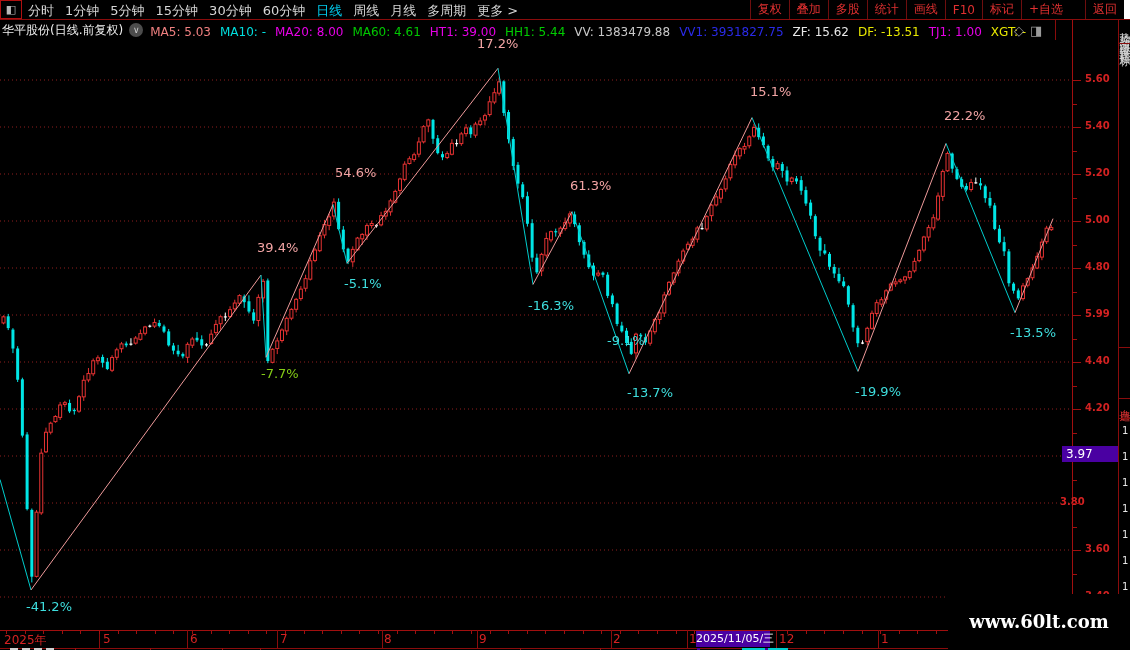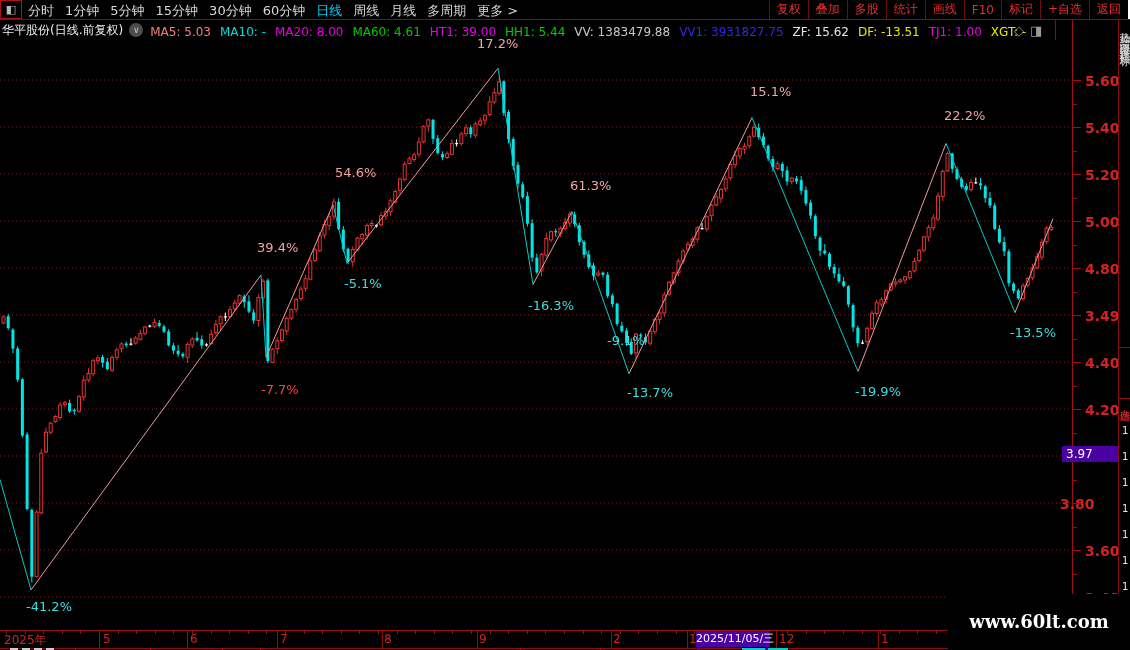--- a/index.html
+++ b/index.html
@@ -8,36 +8,36 @@
   
   #toolbar{position:absolute;left:0;top:0;width:1130px;height:19px;background:#000;
            border-bottom:1px solid #8a0c0c;display:flex;align-items:center;z-index:30;}
   #win-icon{width:20px;height:17px;border:1px solid #b01010;display:flex;align-items:center;
             justify-content:center;color:#b9b9b9;font-size:11px;margin-right:6px;flex:none;}
   .tb-item{color:#d6d6d6;font-size:13px;margin-right:11px;white-space:nowrap;cursor:default;}
   .tb-item.active{color:#00ccee;}
   #tb-right{margin-left:auto;display:flex;height:100%;align-items:stretch;}
   .tbr-item{color:#e03030;font-size:12px;display:flex;align-items:center;padding:0 7px;
             border-left:1px solid #6e0e0e;white-space:nowrap;}
-  .tbr-item:last-child{border-right:2px solid #ffffff;}
+  .tbr-item:last-child{border-right:6px solid #ffffff;margin-left:15px;}
   
   #hdr{position:absolute;left:2px;top:21px;height:18px;display:flex;align-items:center;z-index:25;}
   #hdr-title{color:#efefef;font-size:12px;margin-right:6px;white-space:nowrap;}
   #hdr-dd{width:14px;height:14px;border-radius:50%;background:#4c4c4c;color:#cfcfcf;font-size:9px;
           display:flex;align-items:center;justify-content:center;margin-right:7px;}
   .ind{font-size:12px;margin-right:9px;white-space:nowrap;}
   #hdr-icons{position:absolute;left:1014px;top:21px;width:40px;height:18px;display:flex;
              align-items:center;gap:6px;color:#9a9a9a;font-size:13px;z-index:25;}
   #hdr-sep{position:absolute;left:1055px;top:19px;width:1px;height:21px;background:#8a0c0c;z-index:24;}
   
   #chart{position:absolute;left:0;top:0;width:1072px;height:632px;z-index:5;}
   .pct{position:absolute;font-size:13px;z-index:8;white-space:nowrap;}
   
   #y-axis-line{position:absolute;left:1072px;top:19px;width:1px;height:630px;background:#a00f0f;z-index:6;}
-  .ylab{position:absolute;color:#d42222;font-size:14px;font-weight:bold;width:44px;text-align:left;z-index:6;}
+  .ylab{position:absolute;color:#d42222;font-size:10px;font-weight:bold;width:44px;text-align:left;z-index:6;}
   .ytick{position:absolute;background:#a00f0f;height:1px;z-index:6;}
   #price-marker{position:absolute;left:1062px;width:57px;height:16px;background:#4a00a2;color:#fff;
                 font-size:12px;line-height:16px;padding-left:4px;z-index:7;}
   
   #x-axis-line{position:absolute;left:0;top:630px;width:1130px;height:1px;background:#a00f0f;z-index:6;}
   #x-axis-line2{position:absolute;left:0;top:648px;width:1130px;height:1px;background:#8a0c0c;z-index:6;}
   .xlab{position:absolute;top:632px;color:#d42222;font-size:12px;z-index:6;white-space:nowrap;}
   .xbound{position:absolute;top:630px;width:1px;height:18px;background:#8a0c0c;z-index:6;}
   .xtick{position:absolute;top:630px;width:1px;height:4px;background:#a00f0f;z-index:6;}
   #date-box{position:absolute;left:696px;top:631px;width:74px;height:16px;background:#4a00a2;color:#fff;
@@ -567,42 +567,42 @@
         <line x1="629" y1="373.75" x2="752" y2="117.59999999999982" stroke="#ee9a9a"></line>
         <line x1="752" y1="117.59999999999982" x2="858" y2="371.39999999999986" stroke="#00cccc"></line>
         <line x1="858" y1="371.39999999999986" x2="946" y2="143.4499999999999" stroke="#ee9a9a"></line>
         <line x1="946" y1="143.4499999999999" x2="1015" y2="312.64999999999986" stroke="#00cccc"></line>
         <line x1="1015" y1="312.64999999999986" x2="1053" y2="218.64999999999998" stroke="#ee9a9a"></line>
       </g>
   </svg>
   <div id="pct-labels">
       <div class="pct" style="left: 26px; top: 599px; color: rgb(62, 222, 222);">-41.2%</div>
       <div class="pct" style="left: 257px; top: 240px; color: rgb(242, 164, 164);">39.4%</div>
-      <div class="pct" style="left: 261px; top: 382px; color: #ef4444;">-7.7%</div>
+      <div class="pct" style="left: 261px; top: 366px; color: #84cc16;">-7.7%</div>
       <div class="pct" style="left: 335px; top: 165px; color: rgb(242, 164, 164);">54.6%</div>
       <div class="pct" style="left: 344px; top: 276px; color: rgb(62, 222, 222);">-5.1%</div>
       <div class="pct" style="left: 477px; top: 36px; color: rgb(242, 164, 164);">17.2%</div>
       <div class="pct" style="left: 528px; top: 298px; color: rgb(62, 222, 222);">-16.3%</div>
       <div class="pct" style="left: 570px; top: 178px; color: rgb(242, 164, 164);">61.3%</div>
       <div class="pct" style="left: 627px; top: 385px; color: rgb(62, 222, 222);">-13.7%</div>
       <div class="pct" style="left: 750px; top: 84px; color: rgb(242, 164, 164);">15.1%</div>
       <div class="pct" style="left: 855px; top: 384px; color: rgb(62, 222, 222);">-19.9%</div>
       <div class="pct" style="left: 944px; top: 108px; color: rgb(242, 164, 164);">22.2%</div>
       <div class="pct" style="left: 1010px; top: 325px; color: rgb(62, 222, 222);">-13.5%</div>
       <div class="pct" style="left: 607px; top: 333px; color: rgb(62, 222, 222);">-9.1%</div>
     </div>
 
   <div id="y-axis-line"></div>
   <div id="y-axis">
       <div class="ylab" style="left: 1085px; top: 73px;">5.60</div>
       <div class="ylab" style="left: 1085px; top: 120px;">5.40</div>
       <div class="ylab" style="left: 1085px; top: 167px;">5.20</div>
       <div class="ylab" style="left: 1085px; top: 214px;">5.00</div>
       <div class="ylab" style="left: 1085px; top: 261px;">4.80</div>
-      <div class="ylab" style="left: 1085px; top: 308px;">3.49</div>
+      <div class="ylab" style="left: 1085px; top: 308px;">5.99</div>
       <div class="ylab" style="left: 1085px; top: 355px;">4.40</div>
       <div class="ylab" style="left: 1085px; top: 402px;">4.20</div>
       <div class="ylab" style="left: 1060px; top: 496px;">3.80</div>
       <div class="ylab" style="left: 1085px; top: 543px;">3.60</div>
       <div class="ylab" style="left: 1085px; top: 590px;">3.40</div>
       <div class="ytick" style="left: 1072px; width: 9px; top: 80px;"></div>
       <div class="ytick" style="left: 1072px; width: 5px; top: 103.5px;"></div>
       <div class="ytick" style="left: 1072px; width: 9px; top: 127px;"></div>
       <div class="ytick" style="left: 1072px; width: 5px; top: 150.5px;"></div>
       <div class="ytick" style="left: 1072px; width: 9px; top: 174px;"></div>

